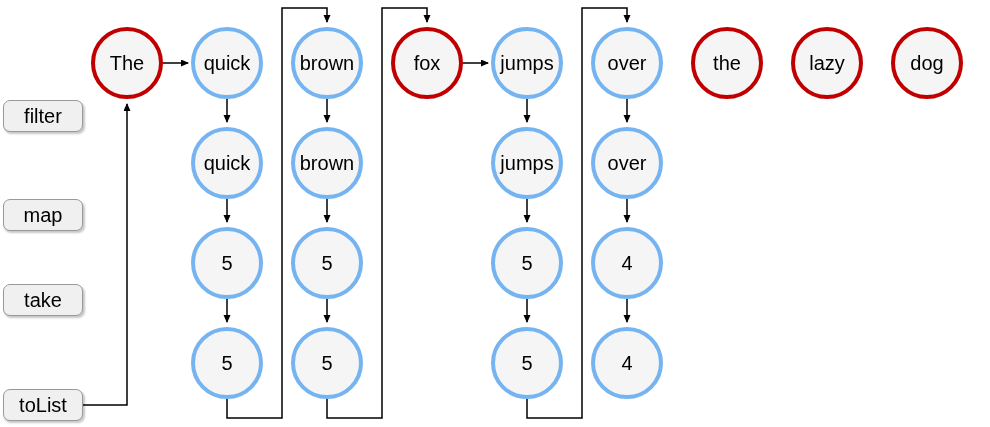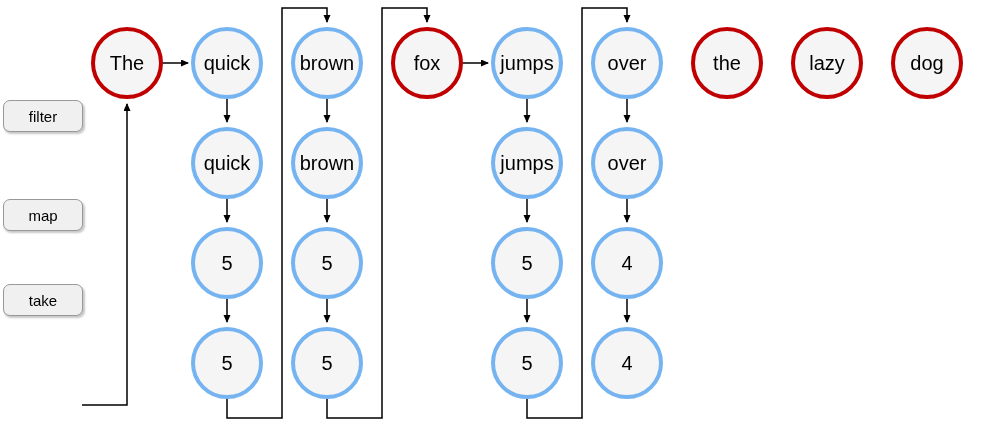--- a/index.html
+++ b/index.html
@@ -34,21 +34,21 @@
   .node.blue{border:4px solid var(--blue-border);text-align:center;}
   .node.red{border:4px solid var(--red-border);}
   .op{
     position:absolute;
     width:80px;height:32px;
     background:var(--operator-fill);
     border:1.5px solid var(--operator-border);
     border-radius:7px;
     box-sizing:border-box;
     display:flex;align-items:center;justify-content:center;
-    font-size:15px;color:var(--text);
+    font-size:20px;color:var(--text);
     box-shadow:1.5px 2px 2px rgba(0,0,0,0.22);
   }
 </style>
 </head>
 <body>
 
 <div class="canvas">
 
   <svg class="edges" viewBox="0 0 990 427">
     <defs>
@@ -84,20 +84,23 @@
   </svg>
 
   <div class="op" style="left:3px;top:100px">
     <span>filter</span>
   </div>
   <div class="op" style="left:3px;top:284px">
     <span>take</span>
   </div>
   <div class="op" style="left:3px;top:199px">
     <span>map</span>
+  </div>
+  <div class="op" style="left:3px;top:389px">
+    <span>toList</span>
   </div>
 
   <div class="node red" style="left:91px;top:27px">
     <span>The</span>
   </div>
 
   <div class="node blue" style="left:191px;top:27px">
     <span>quick</span>
   </div>
   <div class="node blue" style="left:191px;top:127px">

